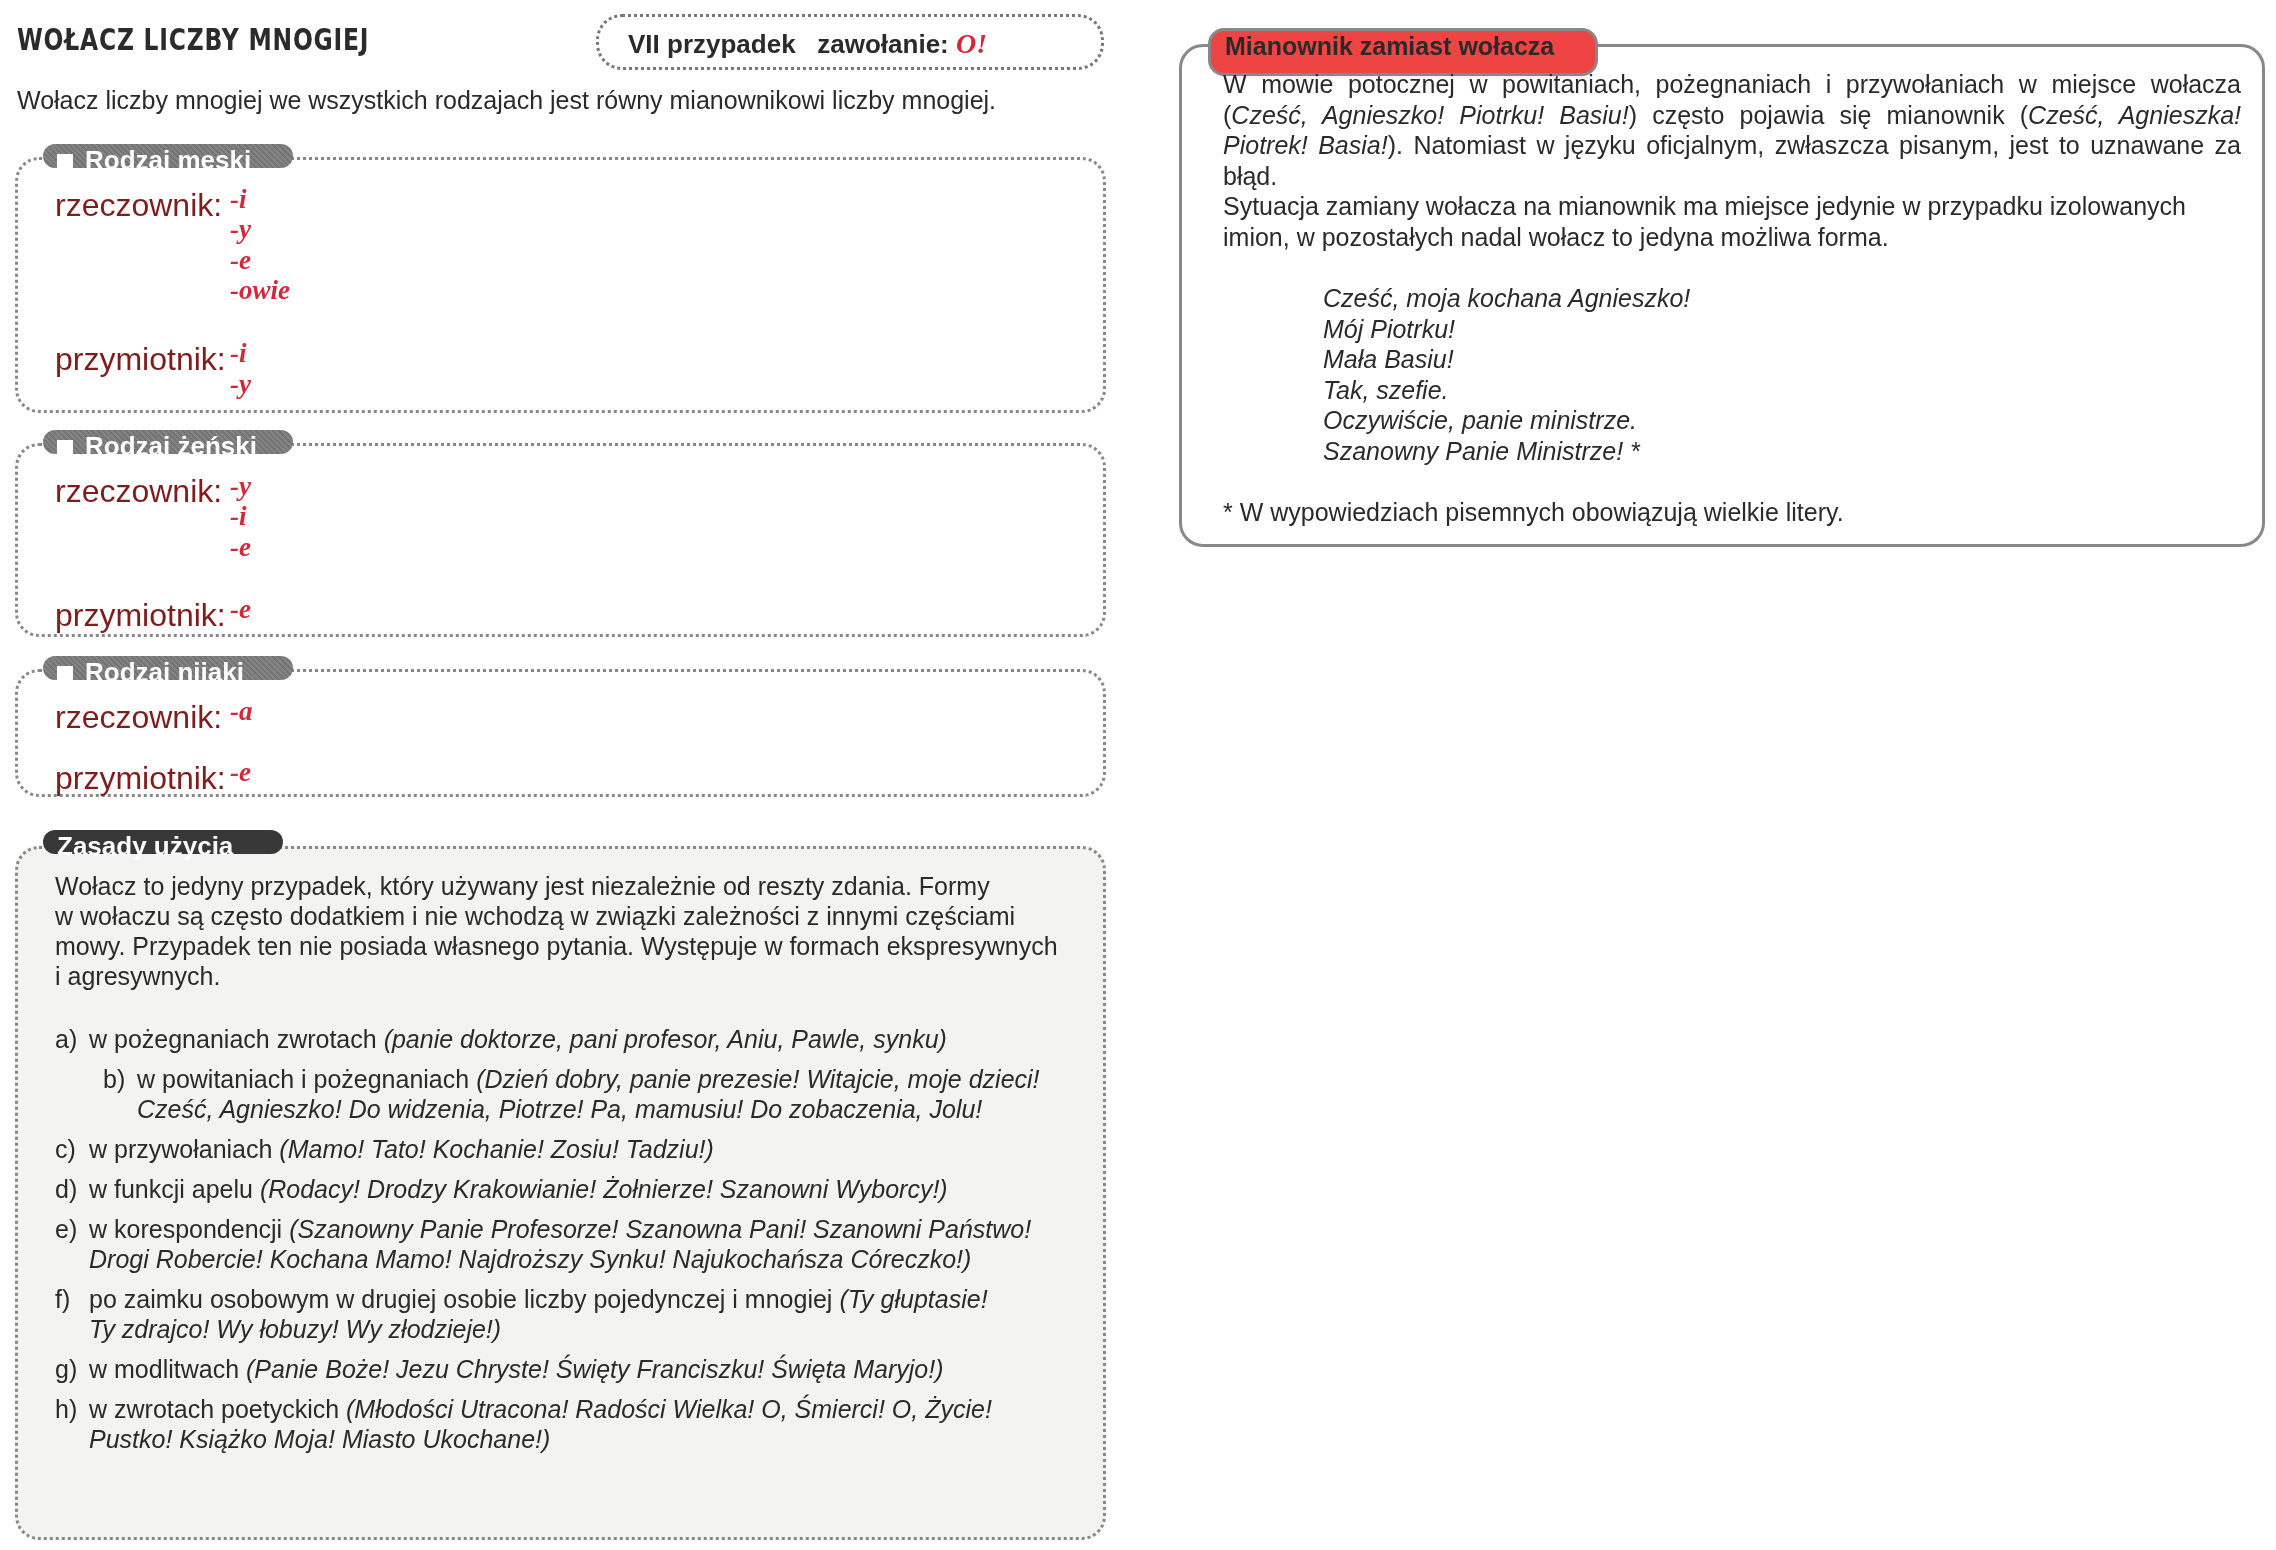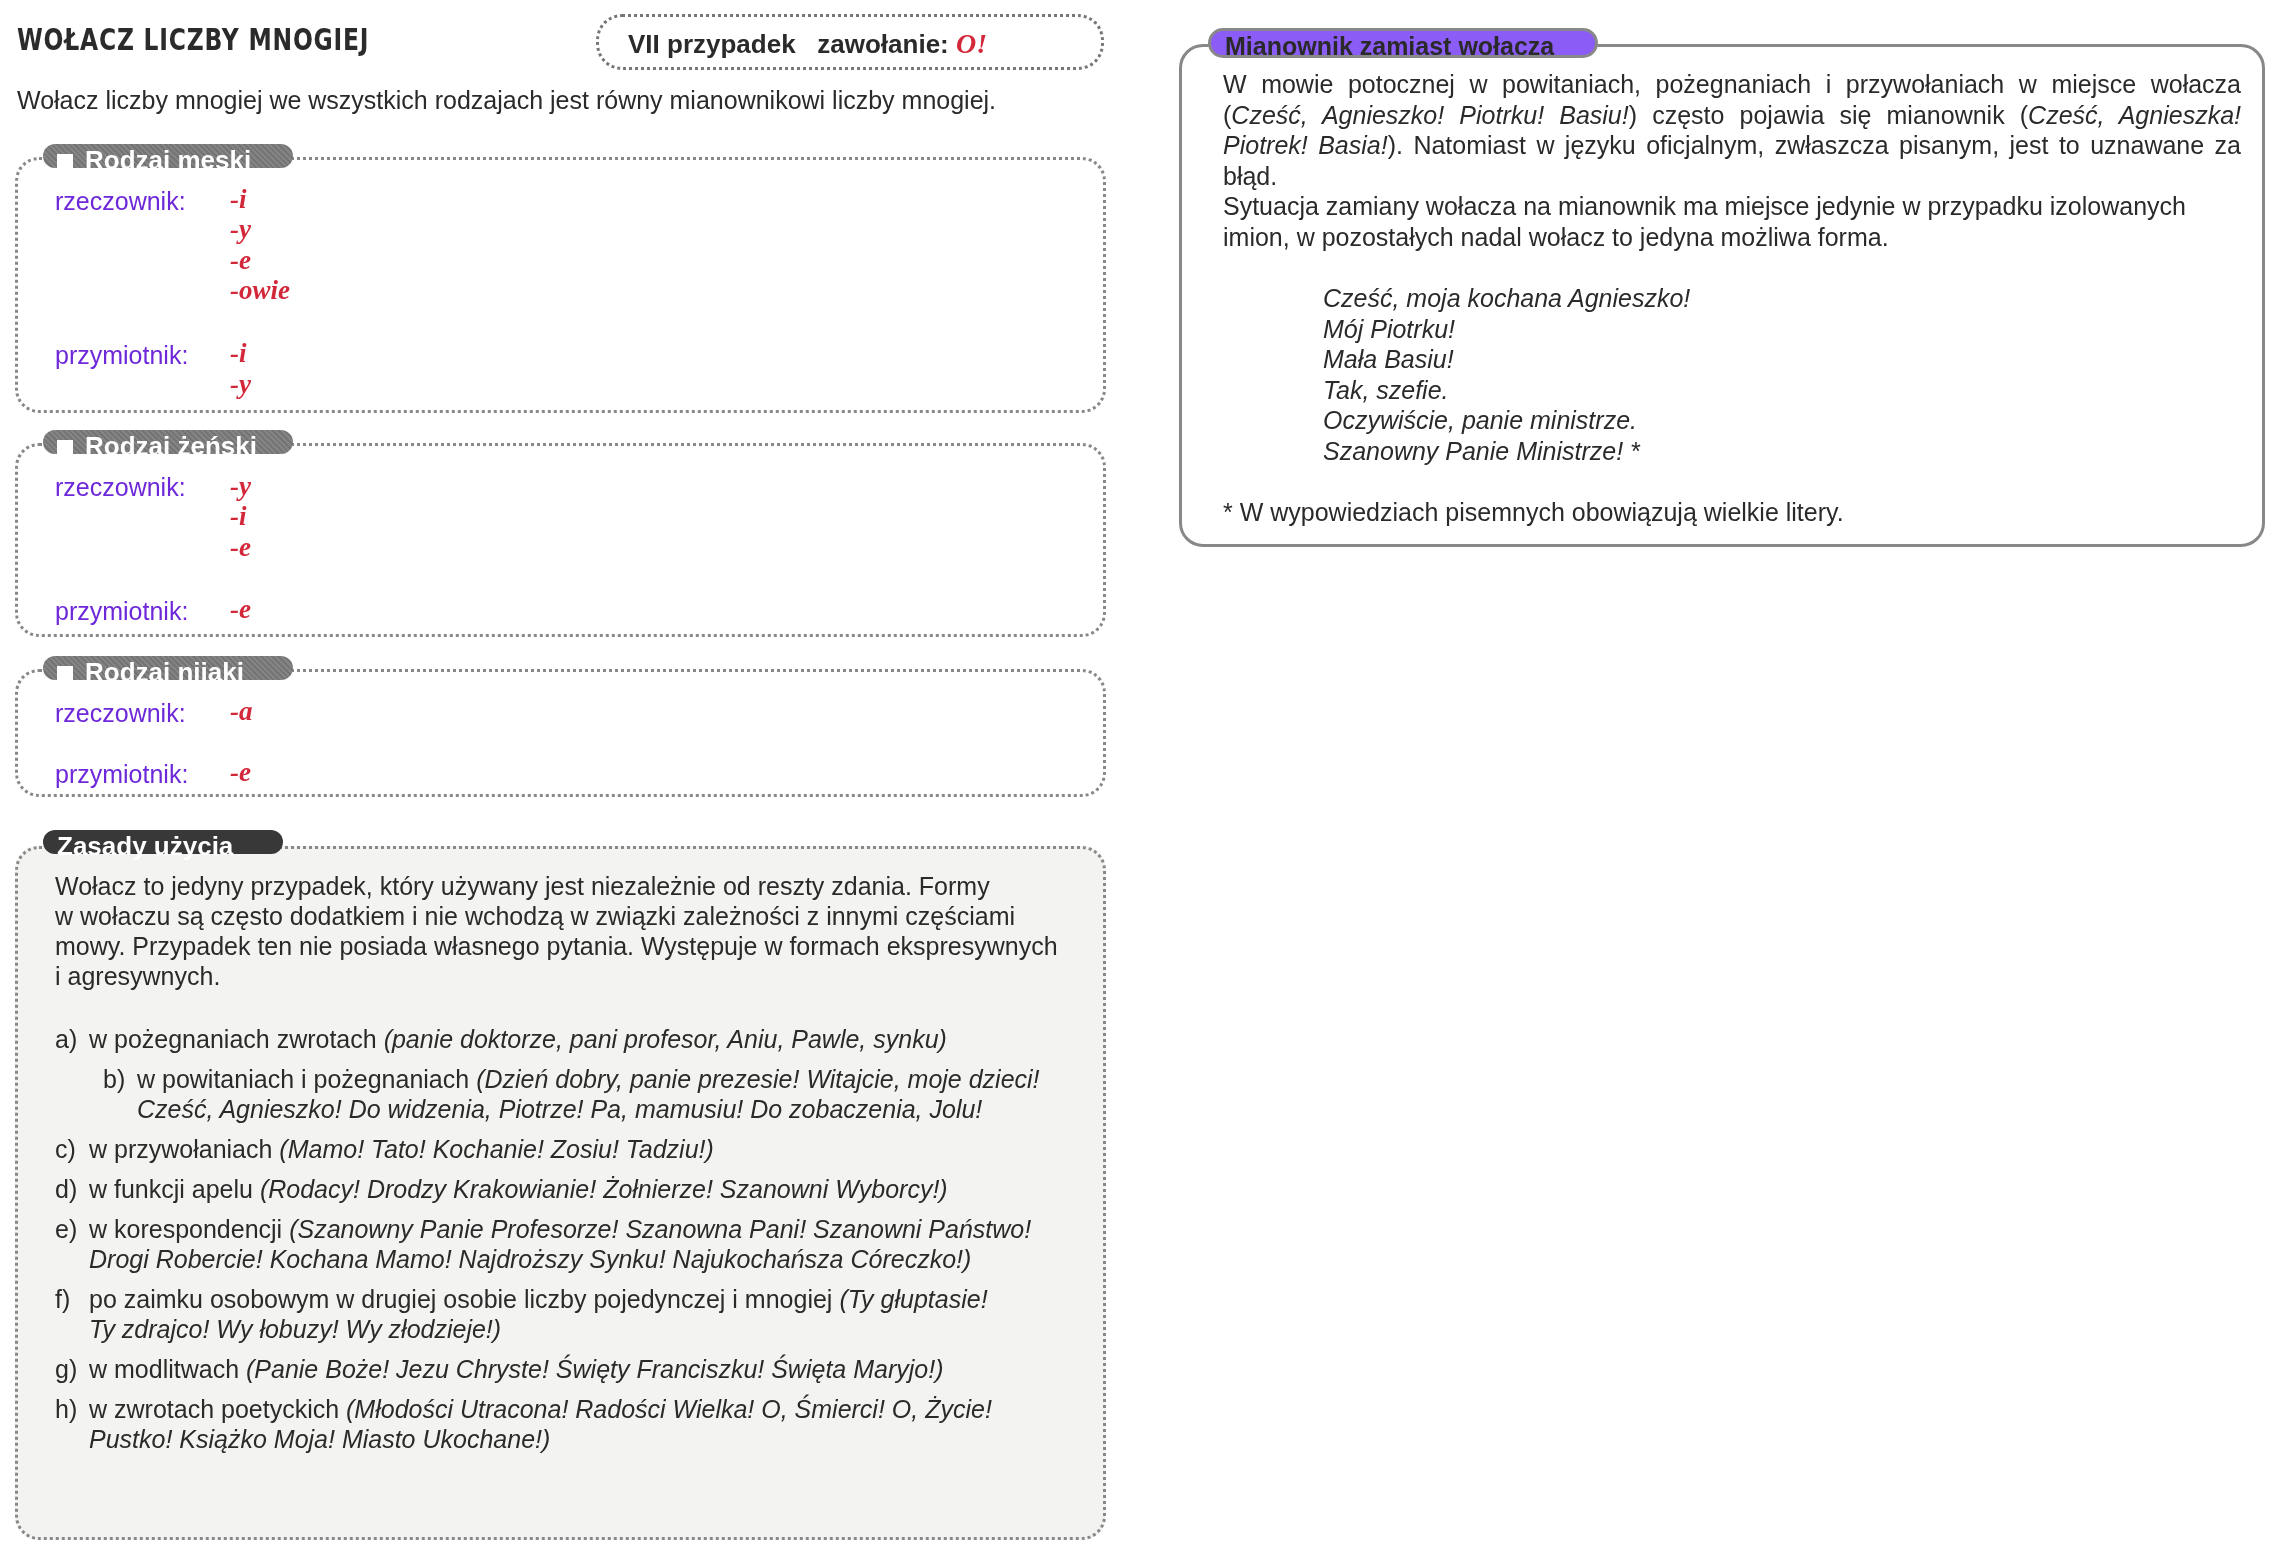--- a/index.html
+++ b/index.html
@@ -12,32 +12,32 @@
   .case-text { left:628px; top:28px; font-size:26px; font-weight:bold; color:#2a2a2a; white-space:pre; }
   .case-o { color:#d2283a; font-family:"Liberation Serif", serif; font-style:italic; font-weight:bold; font-size:28px; }
   .intro { left:17px; top:86px; font-size:25px; color:#2a2a2a; }
 
   .gbox { border:3px dotted #888; border-radius:24px; box-sizing:border-box; background:#fff; }
   .pill { height:24px; border-radius:16px; background:#7a7a7a; color:#fff; font-weight:bold; font-size:26px;
           box-sizing:border-box; padding-left:14px; line-height:32px; white-space:nowrap;
           background-image:repeating-linear-gradient(45deg, rgba(255,255,255,0.08) 0 2px, rgba(0,0,0,0.05) 2px 4px); }
   .pill .sq { display:inline-block; width:16px; height:16px; background:#fff; margin-right:12px; vertical-align:-1px; }
   .pill.dark { background:#383838; background-image:none; padding-left:14px; }
-  .lbl { font-size:25px; color:#6d28d9; }
+  .lbl { font-size:32px; color:#7f1d1d; }
   .end { font-family:"Liberation Serif", serif; font-style:italic; font-weight:bold; color:#d2283a; font-size:27px; }
 
   .rules-box { background:#f3f3f1; }
   .para { font-size:25px; line-height:30px; color:#2a2a2a; }
   .item { font-size:25px; line-height:30px; color:#2a2a2a; }
   .item .mark { display:inline-block; width:34px; }
   .item i { font-style:italic; }
   .item .cont { display:block; padding-left:34px; }
 
   .rbox { border:3px solid #888; border-radius:24px; box-sizing:border-box; background:#fff; }
-  .rpill { height:30px; border:3px solid #888; border-radius:16px; box-sizing:border-box; background:#8b5cf6;
+  .rpill { height:48px; border:3px solid #888; border-radius:16px; box-sizing:border-box; background:#ef4444;
            font-weight:bold; font-size:25px; line-height:30px; padding-left:14px; color:#2a2a2a; white-space:nowrap; }
   .rtext { font-size:25px; line-height:30.5px; color:#2a2a2a; text-align:justify; }
   .rtext i { font-style:italic; }
   .ex { font-size:25px; line-height:30.5px; font-style:italic; color:#2a2a2a; }
 </style>
 </head>
 <body>
 
 <div class="abs title">WOŁACZ LICZBY MNOGIEJ</div>
 <div class="abs case-box"></div>

